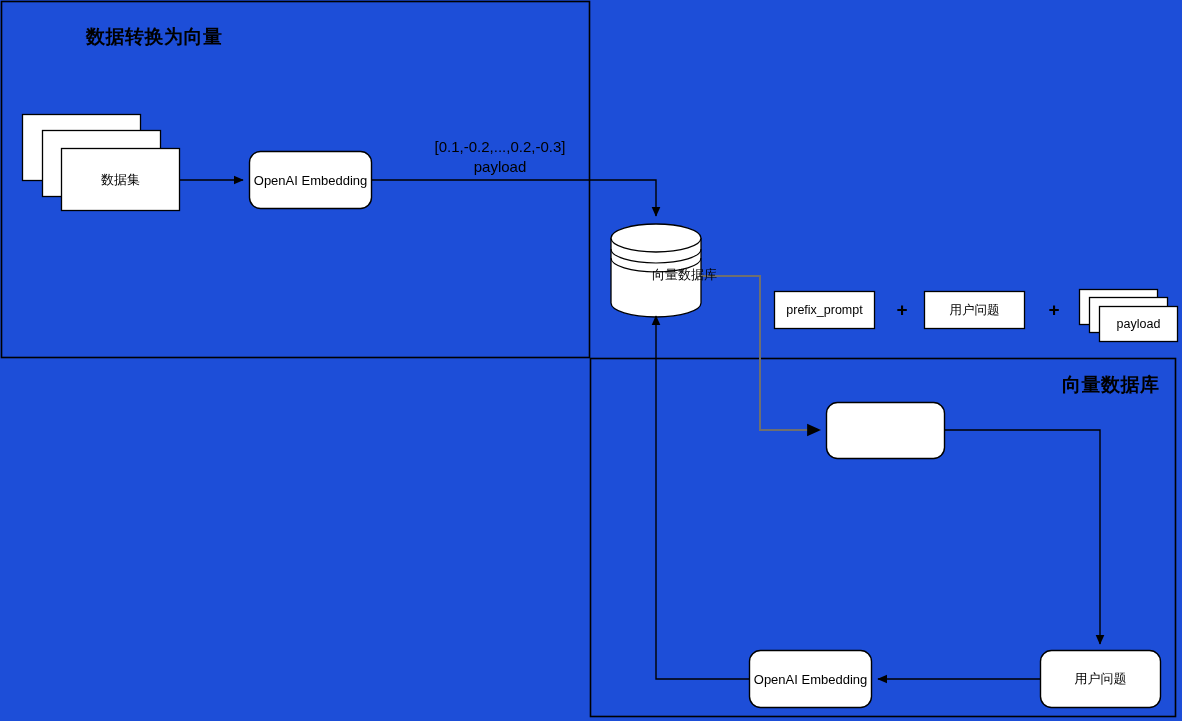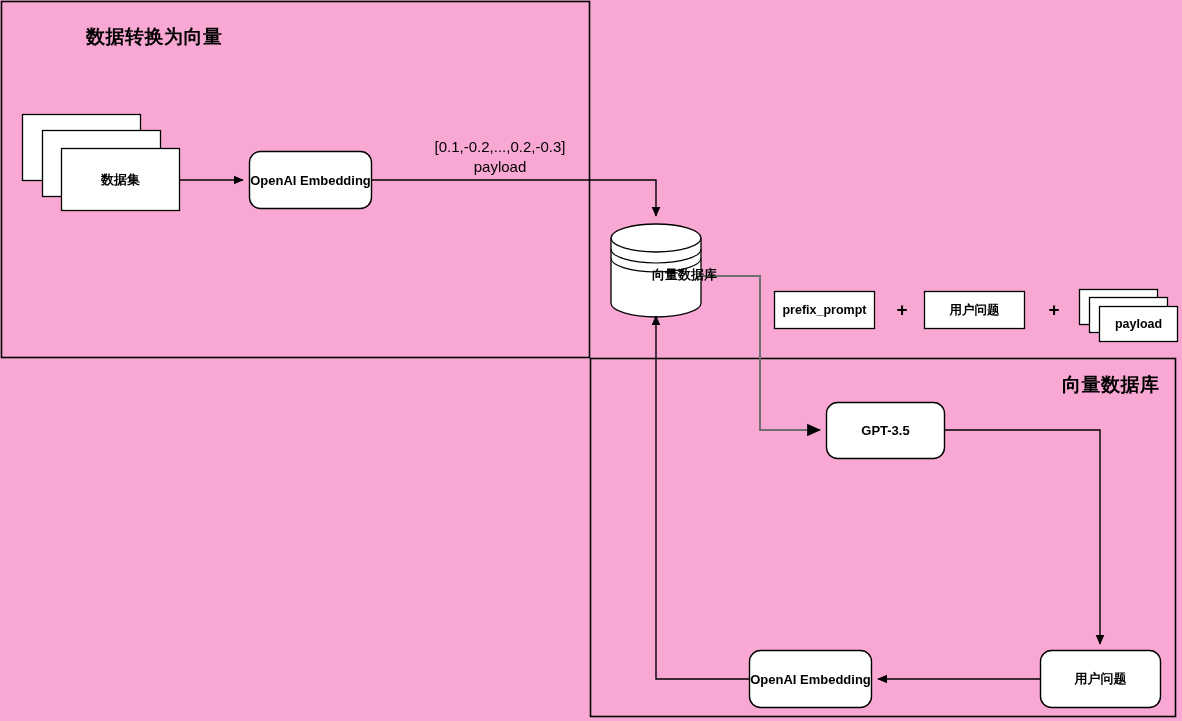--- a/index.html
+++ b/index.html
@@ -9,40 +9,39 @@
     background: #ffffff;
   }
   body {
     font-family: "Liberation Sans", "DejaVu Sans", sans-serif;
     -webkit-font-smoothing: antialiased;
   }
   #canvas {
     position: relative;
     width: 1182px;
     height: 721px;
-    background: #f9a8d4;
+    background: #1d4ed8;
     overflow: hidden;
   }
   svg.layer {
     position: absolute;
     left: 0;
     top: 0;
     width: 1182px;
     height: 721px;
   }
   .node-text {
     position: absolute;
     display: flex;
     align-items: center;
     justify-content: center;
     text-align: center;
     color: #000000;
     pointer-events: none;
     white-space: nowrap;
-    font-weight: bold;
   }
   .lbl-13 { font-size: 13px; }
   .lbl-12 { font-size: 12.5px; }
   .lbl-title { font-size: 19px; font-weight: 700; letter-spacing: .5px; }
   .lbl-plus { font-size: 19px; font-weight: 700; }
   .edge-label {
     position: absolute;
     font-size: 15px;
     color: #000000;
     text-align: center;
@@ -115,21 +114,20 @@
   <div class="node-text lbl-13" style="left:249px; top:151px; width:123px; height:58px;">OpenAI Embedding</div>
 
   <div class="node-text lbl-13" style="left:611px; top:262px; width:91px; height:26px;margin-left:28px;">向量数据库</div>
 
   <div class="node-text lbl-12" style="left:774px; top:291px; width:101px; height:38px;">prefix_prompt</div>
 
   <div class="node-text lbl-12" style="left:924px; top:291px; width:101px; height:38px;">用户问题</div>
 
   <div class="node-text lbl-12" style="left:1099px; top:306px; width:79px; height:36px;">payload</div>
 
-  <div class="node-text lbl-13" style="left:826px; top:402px; width:119px; height:57px;">GPT-3.5</div>
 
   <div class="node-text lbl-13" style="left:749px; top:650px; width:123px; height:58px;">OpenAI Embedding</div>
 
   <div class="node-text lbl-13" style="left:1040px; top:650px; width:121px; height:58px;">用户问题</div>
 
   <div class="node-text lbl-plus" style="left:888px; top:297px; width:28px; height:26px;">+</div>
 
   <div class="node-text lbl-plus" style="left:1040px; top:297px; width:28px; height:26px;">+</div>
 
   <div class="edge-label" style="left:420px; top:138px; width:160px;">[0.1,-0.2,...,0.2,-0.3]</div>

